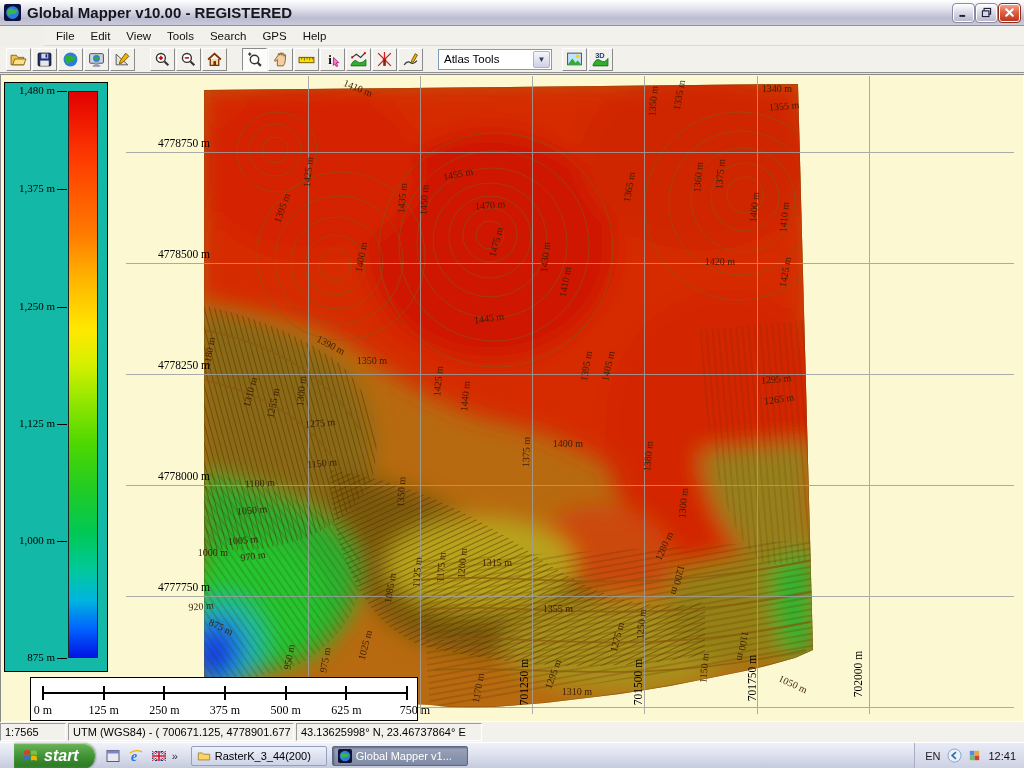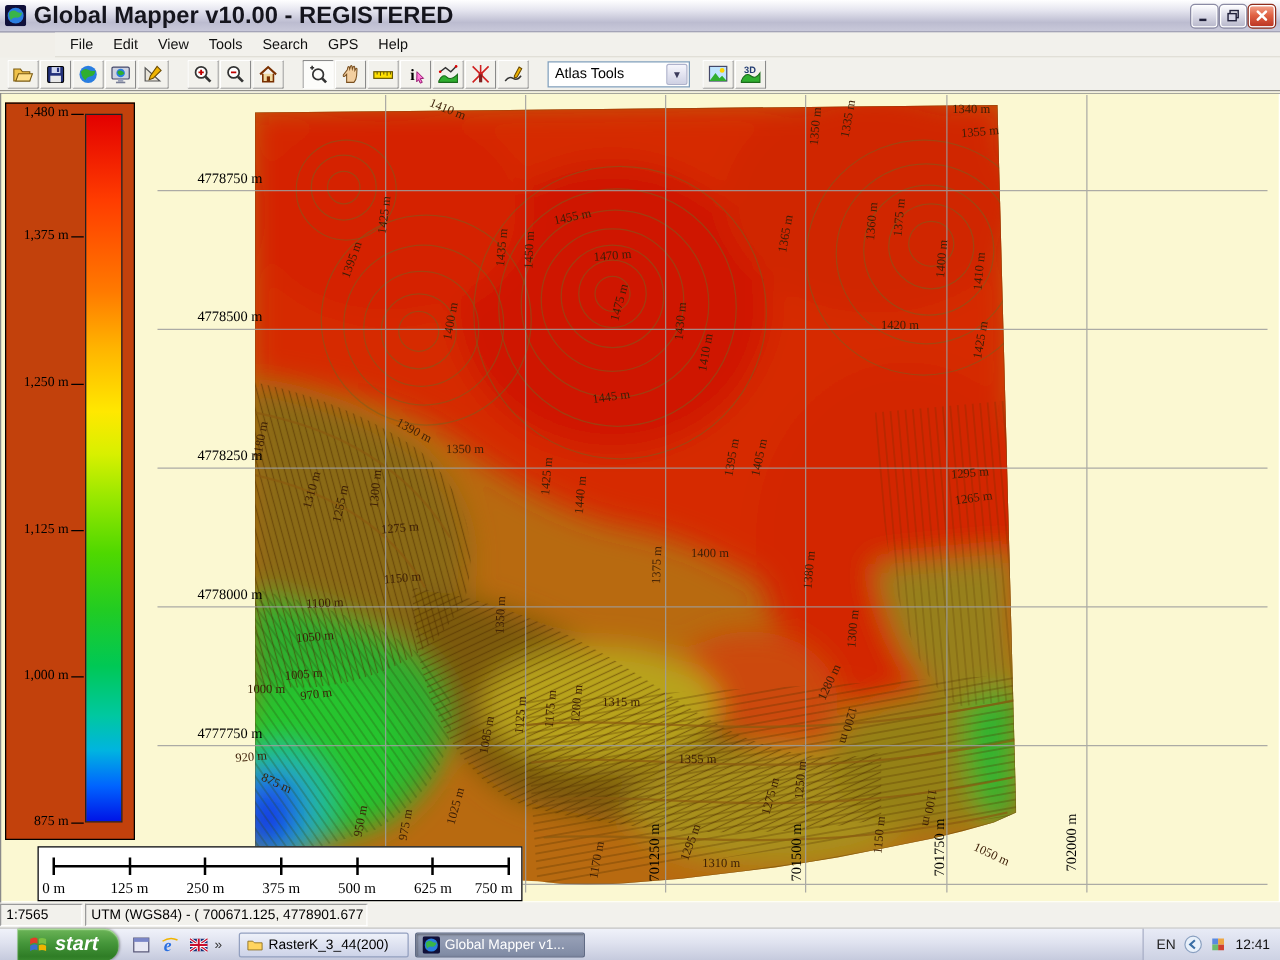--- a/index.html
+++ b/index.html
@@ -6,21 +6,21 @@
   html,body { width:1024px; height:768px; overflow:hidden; background:#000;
               font-family:"Liberation Sans", sans-serif; }
   .window { position:absolute; left:0; top:0; width:1024px; height:742px; background:#f1efe9; }
 
   
   .titlebar { position:absolute; left:0; top:0; width:1024px; height:26px;
     background:linear-gradient(#ffffff,#e3e3ee 35%,#bcbcd0 72%,#c9c9da);
     border-bottom:1px solid #8f8fa8; display:flex; align-items:center; padding:0 4px; }
   .app-icon16 { width:17px; height:17px; flex:0 0 auto; }
   .app-icon16 svg { width:17px; height:17px; }
-  .title-text { margin-left:6px; font-size:19px; font-weight:bold; color:#15151d; flex:1;
+  .title-text { margin-left:6px; font-size:15px; font-weight:bold; color:#15151d; flex:1;
     white-space:nowrap; }
   .win-btn { width:21px; height:18px; margin-left:2px; border-radius:3px;
     border:1px solid #fff; outline:1px solid #8b8ba4;
     background:linear-gradient(#fbfbfe,#d9d9e6 50%,#b9b9cc);
     display:flex; align-items:center; justify-content:center; padding:0; }
   .win-btn svg { width:13px; height:13px; }
   .win-btn.close { background:linear-gradient(#f3a088,#e06244 45%,#bc3523); outline-color:#8e2c1a; }
 
   
   .menubar { position:absolute; left:0; top:26px; width:1024px; height:20px;
@@ -52,21 +52,21 @@
   .client svg.mapcanvas { position:absolute; left:0; top:0; }
   .northing { position:absolute; left:120px; width:90px; text-align:right;
     font:11.5px "Liberation Serif", serif; color:#000; white-space:nowrap; }
   .easting { position:absolute; font:11.5px "Liberation Serif", serif; color:#000;
     white-space:nowrap; transform:translate(-50%,-50%) rotate(-90deg); }
   .clabel { position:absolute; font:10px "Liberation Serif", serif; color:#3c1e06;
     white-space:nowrap; transform:translate(-50%,-50%); }
 
   
   .legend { position:absolute; left:4px; top:8px; width:104px; height:590px;
-    background:#c2410c; border:1px solid #000; }
+    background:#14b8a6; border:1px solid #000; }
   .legend-bar { position:absolute; left:63px; top:8px; width:30px; height:567px;
     border:1px solid #222;
     background:linear-gradient(#e30000,#ff3c00 12%,#ff7a00 25%,#ffb400 33%,#ffe800 42%,
       #d8f000 48%,#9ae800 54%,#4fd800 62%,#22cc22 70%,#00c855 78%,#00c8a0 85%,
       #00b4e0 90%,#0064ff 95%,#0014e6 100%); }
   .legend-tick { position:absolute; left:52px; width:10px; height:1px; background:#000; }
   .legend-lab { position:absolute; left:2px; width:48px; text-align:right;
     font:11px "Liberation Serif", serif; color:#000; }
 
   
@@ -502,27 +502,28 @@
         <div class="sb-lab" style="left: 72.6667px;">125 m</div>
         <div class="sb-tick" style="left: 132.333px;"></div>
         <div class="sb-lab" style="left: 133.333px;">250 m</div>
         <div class="sb-tick" style="left: 193px;"></div>
         <div class="sb-lab" style="left: 194px;">375 m</div>
         <div class="sb-tick" style="left: 253.667px;"></div>
         <div class="sb-lab" style="left: 254.667px;">500 m</div>
         <div class="sb-tick" style="left: 314.333px;"></div>
         <div class="sb-lab" style="left: 315.333px;">625 m</div>
         <div class="sb-tick" style="left: 375px;"></div>
-        <div class="sb-lab" style="left: 364px;">750 m</div>
+        <div class="sb-lab" style="left: 384px;">750 m</div>
       </div>
   </div>
 
   <div class="statusbar">
     <div class="status-cell status-scale">1:7565</div>
     <div class="status-cell status-utm">UTM (WGS84) - ( 700671.125, 4778901.677 )</div>
+    <div class="status-cell status-ll">43.13625998° N, 23.46737864° E</div>
   </div>
 </div>
 
 <div class="taskbar">
   <button class="start-btn">
     <span id="start-flag" style="display:flex">
         <svg viewBox="0 0 16 16">
           <path d="M2 4 Q5 2 7.5 3.5 L7.5 7.5 Q5 6 2 8 Z" fill="#e03c28"></path>
           <path d="M8.5 3.7 Q11 2.4 14 4 L14 8 Q11 6.5 8.5 7.7 Z" fill="#7ac143"></path>
           <path d="M2 9 Q5 7 7.5 8.5 L7.5 12.5 Q5 11 2 13 Z" fill="#3b6ed0"></path>

